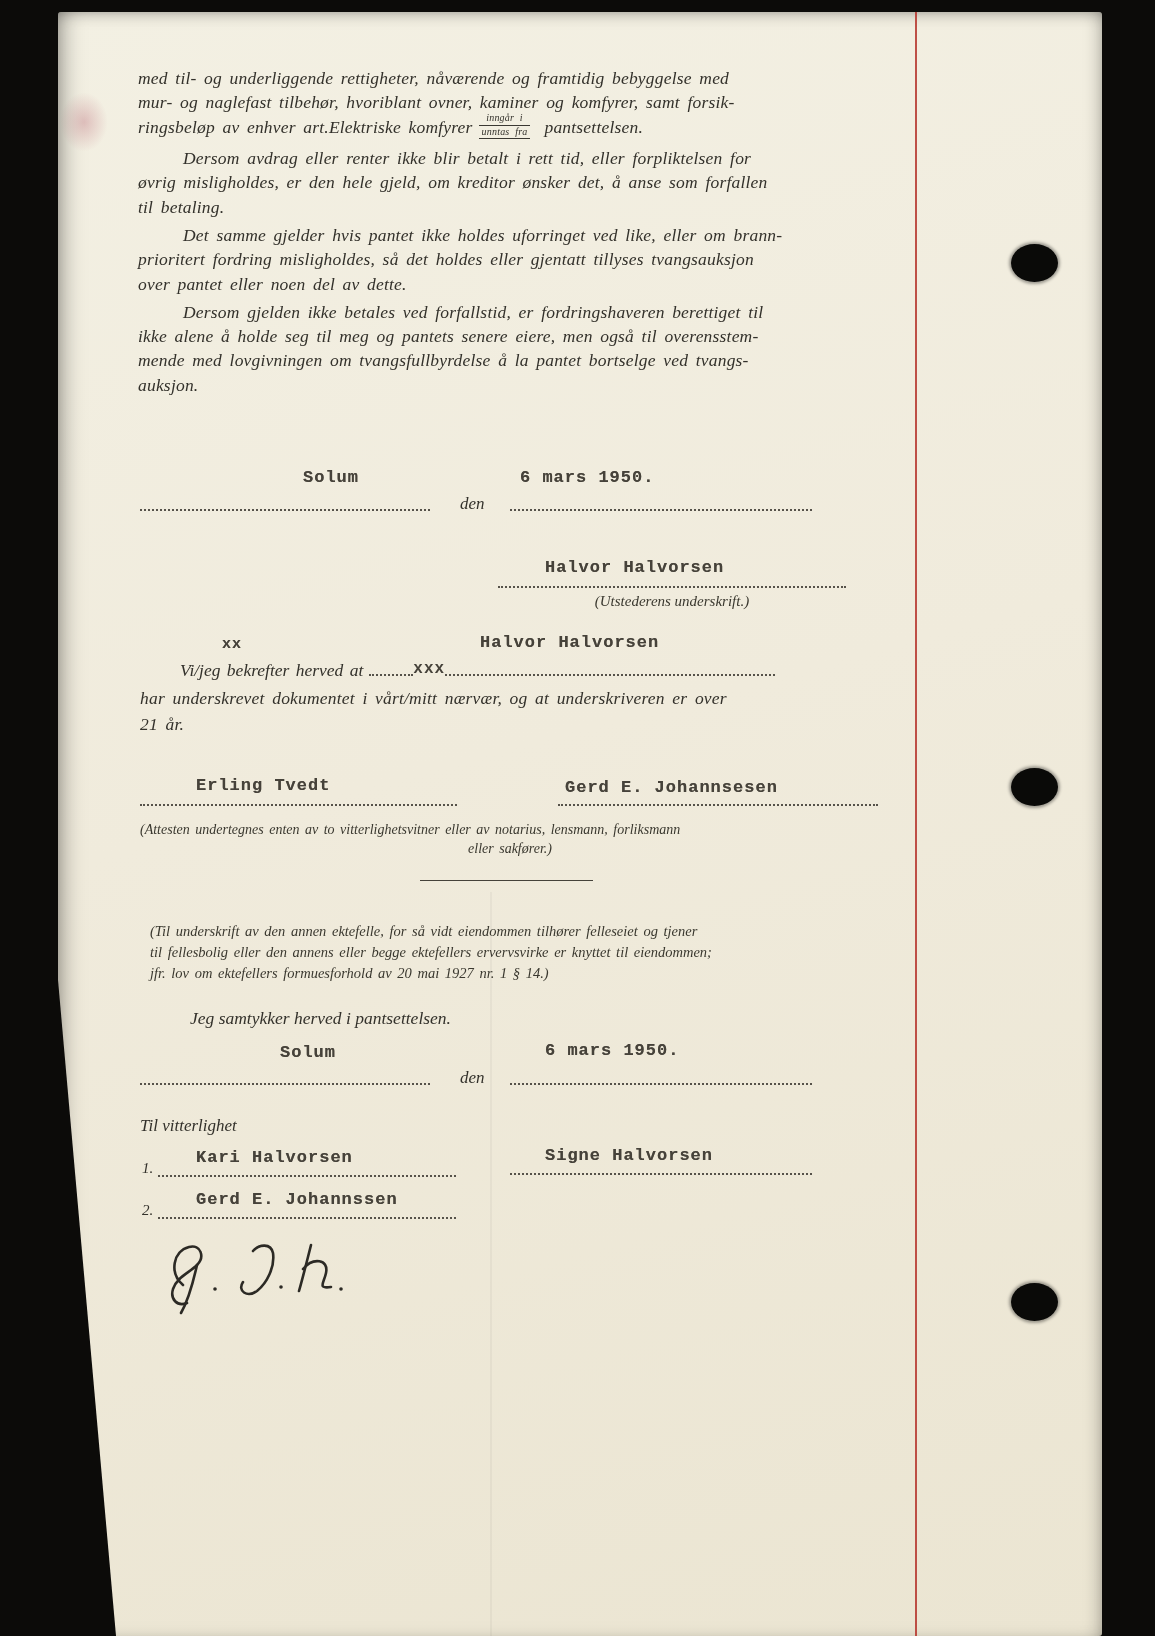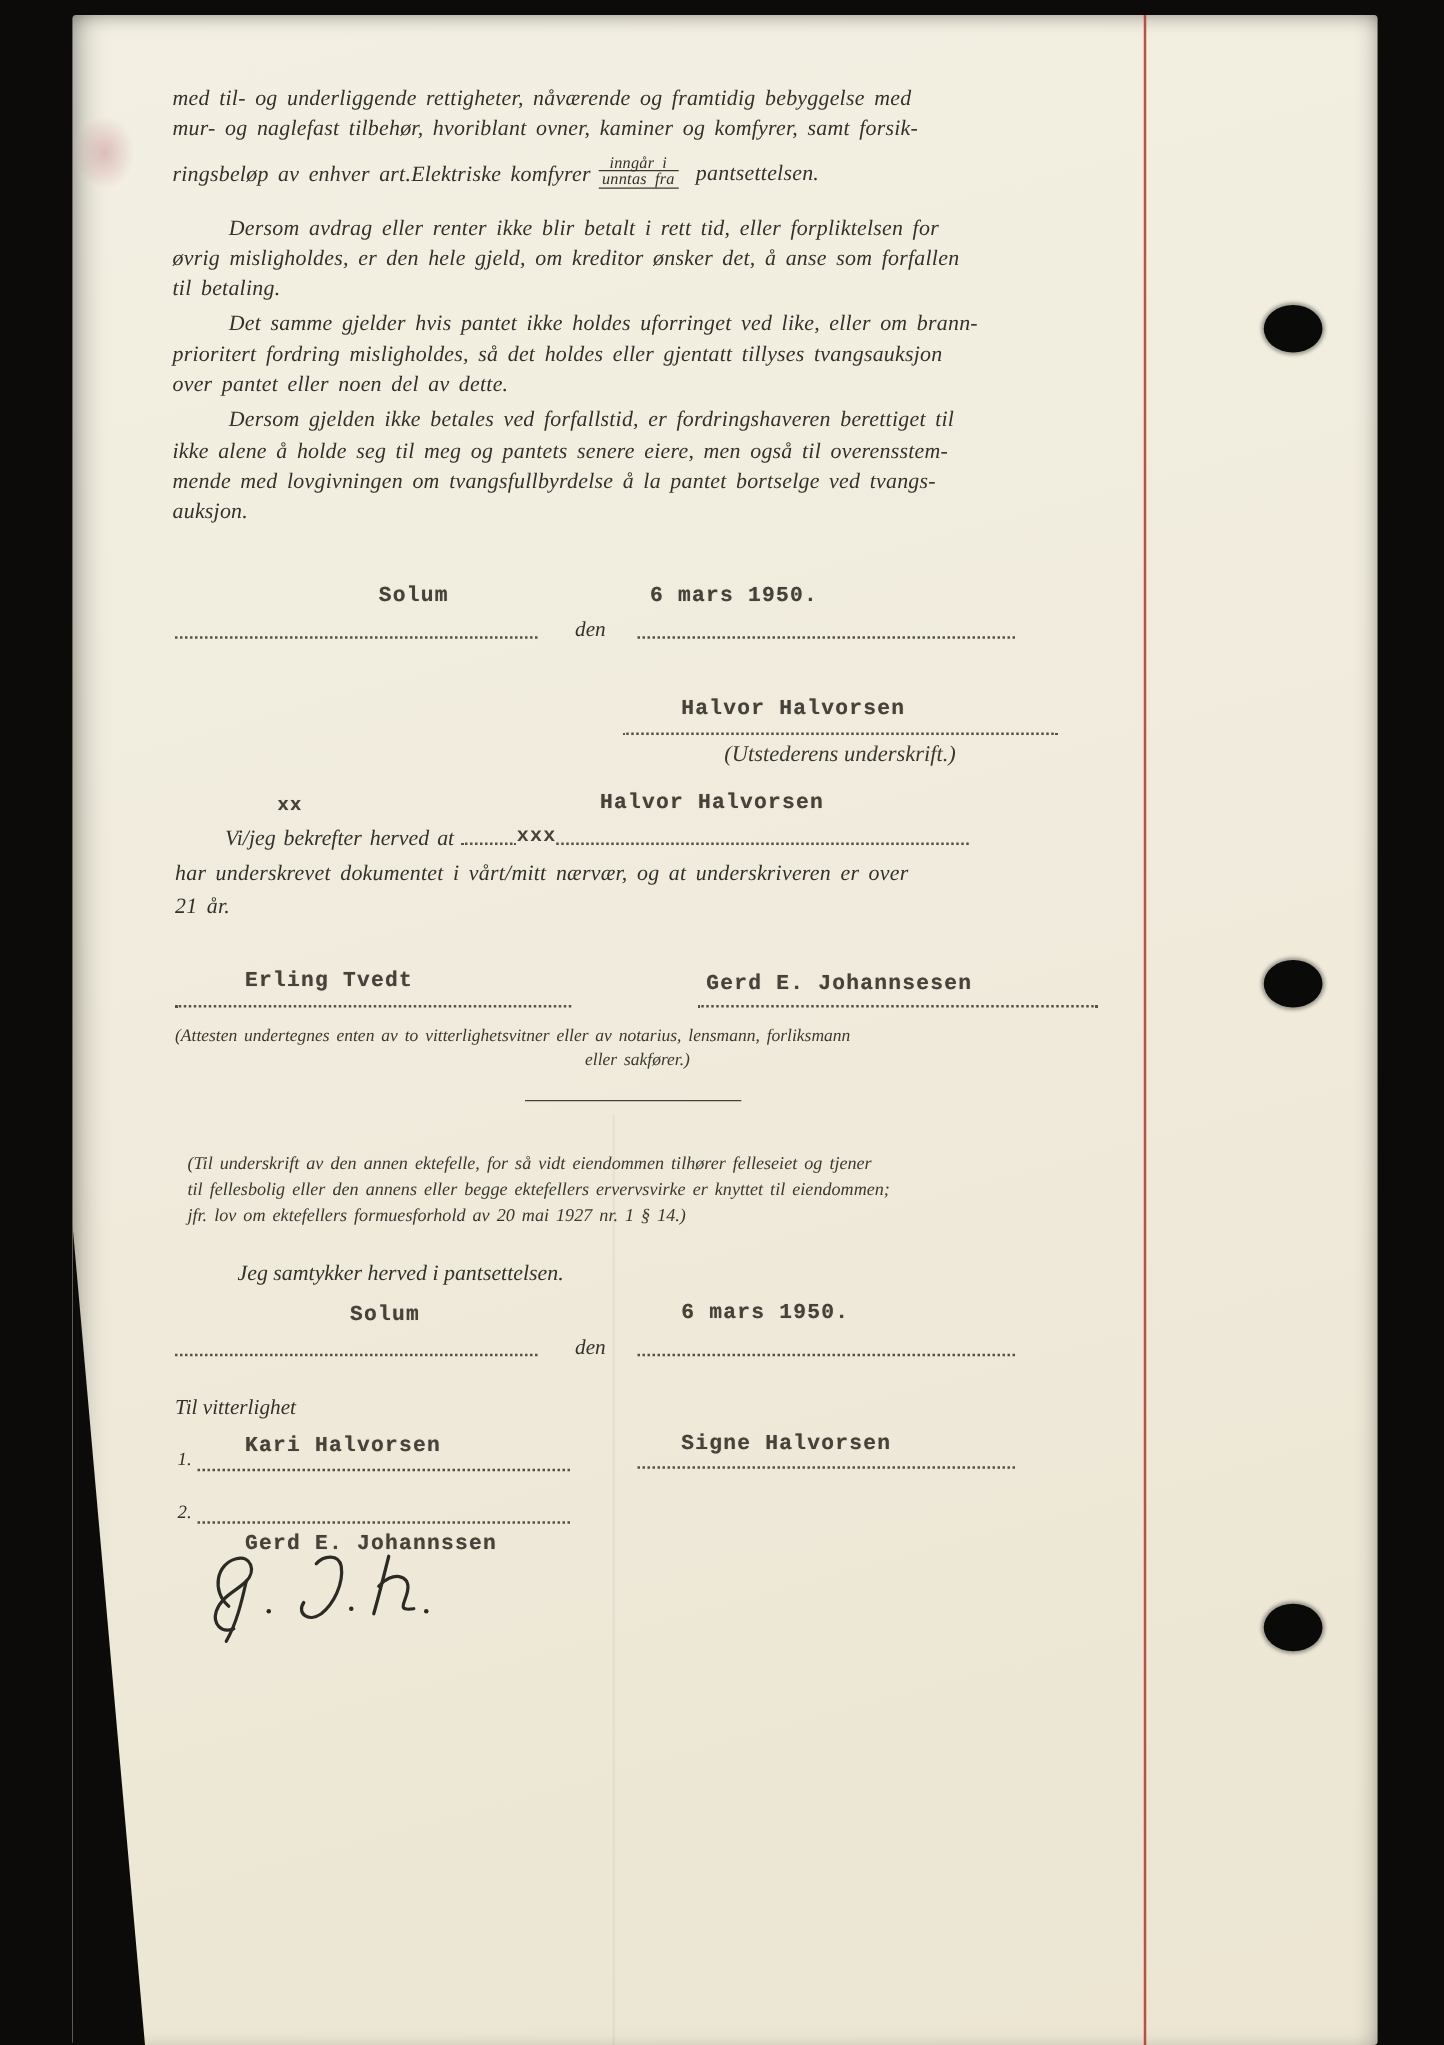--- a/index.html
+++ b/index.html
@@ -23,32 +23,32 @@
 
   .content { position:absolute; left:80px; top:54px; width:754px; }
   .para { margin:0 0 4px 0; }
   .bodyline { font-style:italic; font-size:17.5px; line-height:24.3px; color:#33312b;
               word-spacing:3px; letter-spacing:0.2px; white-space:nowrap; }
   .indent { padding-left:45px; }
   .gap { }
   .after-choice { margin-left:8px; }
 
   .choice { display:inline-block; vertical-align:middle; text-align:center; font-style:italic;
-            font-size:13px; line-height:12.5px; color:#33312b; margin:12px 6px; position:relative; top:-3px; }
+            font-size:10px; line-height:12.5px; color:#33312b; margin:0 6px; position:relative; top:-3px; }
   .choice .top { display:block; padding:0 3px; border-bottom:1.3px solid #3a3832; }
   .choice .bottom { display:block; padding:0 3px; border-bottom:1.3px solid #3a3832; }
 
   .typed { position:absolute; font-family:"Liberation Mono","DejaVu Sans Mono",monospace;
            font-weight:700; font-size:17px; letter-spacing:1px; color:#46423a;
            text-shadow:0 0 0.6px rgba(60,55,45,0.6); white-space:nowrap; }
   .serifit { position:absolute; font-style:italic; color:#33312b; white-space:nowrap; }
   .dotline { position:absolute; height:1px; border-bottom:2px dotted #56524a; }
   .smallnote { font-style:italic; font-size:14px; line-height:19px; color:#3a382f; word-spacing:2px; }
   .divider { position:absolute; border-top:1.6px solid #45423a; }
-  .caption { position:absolute; font-style:italic; font-size:18px; color:#3a382f; text-align:center; }
+  .caption { position:absolute; font-style:italic; font-size:15px; color:#3a382f; text-align:center; }
 
   .inlineflow { position:absolute; display:flex; align-items:baseline; white-space:nowrap; }
   .inlineflow .txt { font-style:italic; font-size:17.5px; color:#33312b; word-spacing:2px; }
   .inlineflow .idots { display:inline-block; border-bottom:2px dotted #56524a; height:14px; }
   .inlineflow .ityped { font-family:"Liberation Mono","DejaVu Sans Mono",monospace; font-weight:700;
                         font-size:16px; letter-spacing:1px; color:#46423a; position:relative; top:-3px; }
   svg.handwriting { position:absolute; overflow:visible; }
 </style>
 </head>
 <body>
@@ -135,21 +135,21 @@
 
     <div class="serifit" style="left:82px; top:1104px; font-size:17px;">Til vitterlighet</div>
 
     <div class="serifit" style="left:84px; top:1148px; font-size:15px;">1.</div>
     <div class="typed" style="left:138px; top:1136px;">Kari Halvorsen</div>
     <div class="dotline" style="left:100px; top:1162px; width:298px;"></div>
     <div class="typed" style="left:487px; top:1134px;">Signe Halvorsen</div>
     <div class="dotline" style="left:452px; top:1160px; width:302px;"></div>
 
     <div class="serifit" style="left:84px; top:1190px; font-size:15px;">2.</div>
-    <div class="typed" style="left:138px; top:1178px;margin-top:36px;">Gerd E. Johannssen</div>
+    <div class="typed" style="left:138px; top:1178px;">Gerd E. Johannssen</div>
     <div class="dotline" style="left:100px; top:1204px; width:298px;"></div>
 
     <div style="position:absolute; left:95px; top:1215px; width:240px; height:95px;" role="img" aria-label="cfr. J. H.">
       <svg class="handwriting" width="240" height="95" viewBox="0 0 240 95">
         <g fill="none" stroke="#2c2a25" stroke-width="2.6" stroke-linecap="round">
           <path d="M30,58 C16,46 20,24 36,20 C48,17 52,30 44,38 C36,46 24,50 20,62 C17,72 24,80 34,76"></path>
           <path d="M44,38 C40,56 36,72 28,86"></path>
           <circle cx="62" cy="62" r="1.8" fill="#2c2a25" stroke="none"></circle>
           <path d="M100,24 C106,17 118,16 120,26 C122,40 114,56 104,64 C94,71 84,64 90,55"></path>
           <circle cx="128" cy="60" r="1.8" fill="#2c2a25" stroke="none"></circle>

